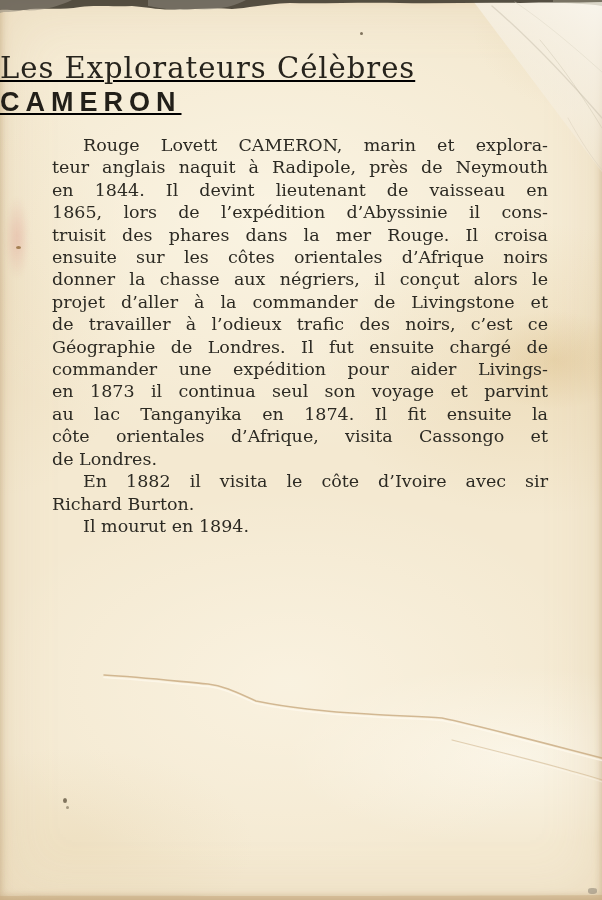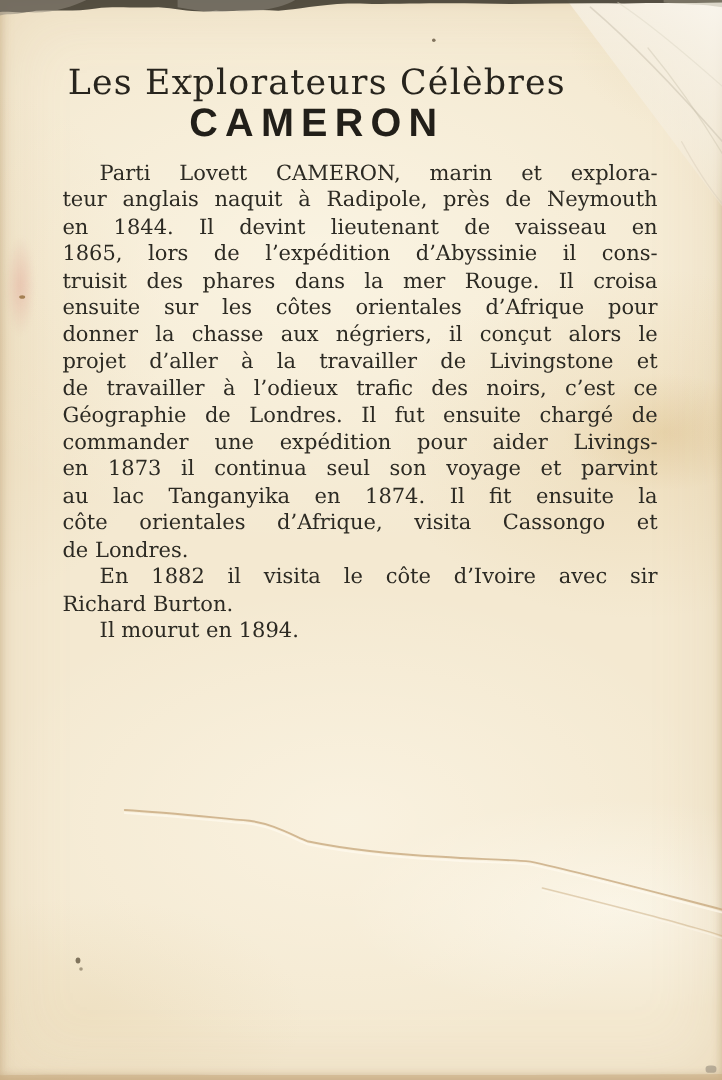--- a/index.html
+++ b/index.html
@@ -24,35 +24,35 @@
       radial-gradient(ellipse 200px 300px at 0% 32%,  rgba(216,186,130,0.16), transparent 70%),
       radial-gradient(ellipse 120px  70px at 92% 40%, rgba(206,168,100,0.25), transparent 70%);
     box-shadow:
       inset 0 0 60px rgba(186,150,95,0.18),
       inset 0 -4px 7px rgba(150,115,70,0.28),
       inset 4px 0 10px rgba(170,135,85,0.13),
       inset -3px 0 8px rgba(170,135,85,0.10);
   }
 
   
-  .title-block { position: absolute; top: 52px; left: 0; width: 528px; text-align: center; }
+  .title-block { position: absolute; top: 52px; left: 0; width: 528px; text-align: left; text-decoration: underline; }
   .series-title {
     margin: 0;
     font-family: "DejaVu Serif", serif;
     font-weight: 400;
     font-size: 29px;
     line-height: 32px;
     letter-spacing: 1px;
     color: #27241d;
   }
   .card-title {
     margin: 3px 0 16px 0;
     font-family: "Liberation Sans", sans-serif;
     font-weight: 700;
-    font-size: 33px;
+    font-size: 27px;
     line-height: 30px;
     letter-spacing: 6px;
     color: #221f19;
   }
 
   
   .body-text {
     position: absolute;
     left: 52px; right: 54px; top: 134px;
     font-size: 17.5px;
@@ -101,28 +101,28 @@
   <div class="corner-crease"></div>
   <div class="pink-smudge"></div>
 
   <div class="title-block">
     <h1 class="series-title">Les Explorateurs Célèbres</h1>
     <h2 class="card-title">CAMERON</h2>
   </div>
 
   <div class="body-text">
     <div class="para">
-        <div class="line">Parti Lovett CAMERON, marin et explora-</div>
+        <div class="line">Rouge Lovett CAMERON, marin et explora-</div>
         <div class="line">teur anglais naquit à Radipole, près de Neymouth</div>
         <div class="line">en <b>1844</b>. Il devint lieutenant de vaisseau en</div>
         <div class="line"><b>1865</b>, lors de l’expédition d’Abyssinie il cons-</div>
         <div class="line">truisit des phares dans la mer Rouge. Il croisa</div>
-        <div class="line">ensuite sur les côtes orientales d’Afrique pour</div>
+        <div class="line">ensuite sur les côtes orientales d’Afrique noirs</div>
         <div class="line">donner la chasse aux négriers, il conçut alors le</div>
-        <div class="line">projet d’aller à la travailler de Livingstone et</div>
+        <div class="line">projet d’aller à la commander de Livingstone et</div>
         <div class="line">de travailler à l’odieux trafic des noirs, c’est ce</div>
         <div class="line">Géographie de Londres. Il fut ensuite chargé de</div>
         <div class="line">commander une expédition pour aider Livings-</div>
         <div class="line">en <b>1873</b> il continua seul son voyage et parvint</div>
         <div class="line">au lac Tanganyika en <b>1874</b>. Il fit ensuite la</div>
         <div class="line">côte orientales d’Afrique, visita Cassongo et</div>
         <div class="line line-last">de Londres.</div>
       </div>
     <div class="para">
         <div class="line">En <b>1882</b> il visita le côte d’Ivoire avec sir</div>

